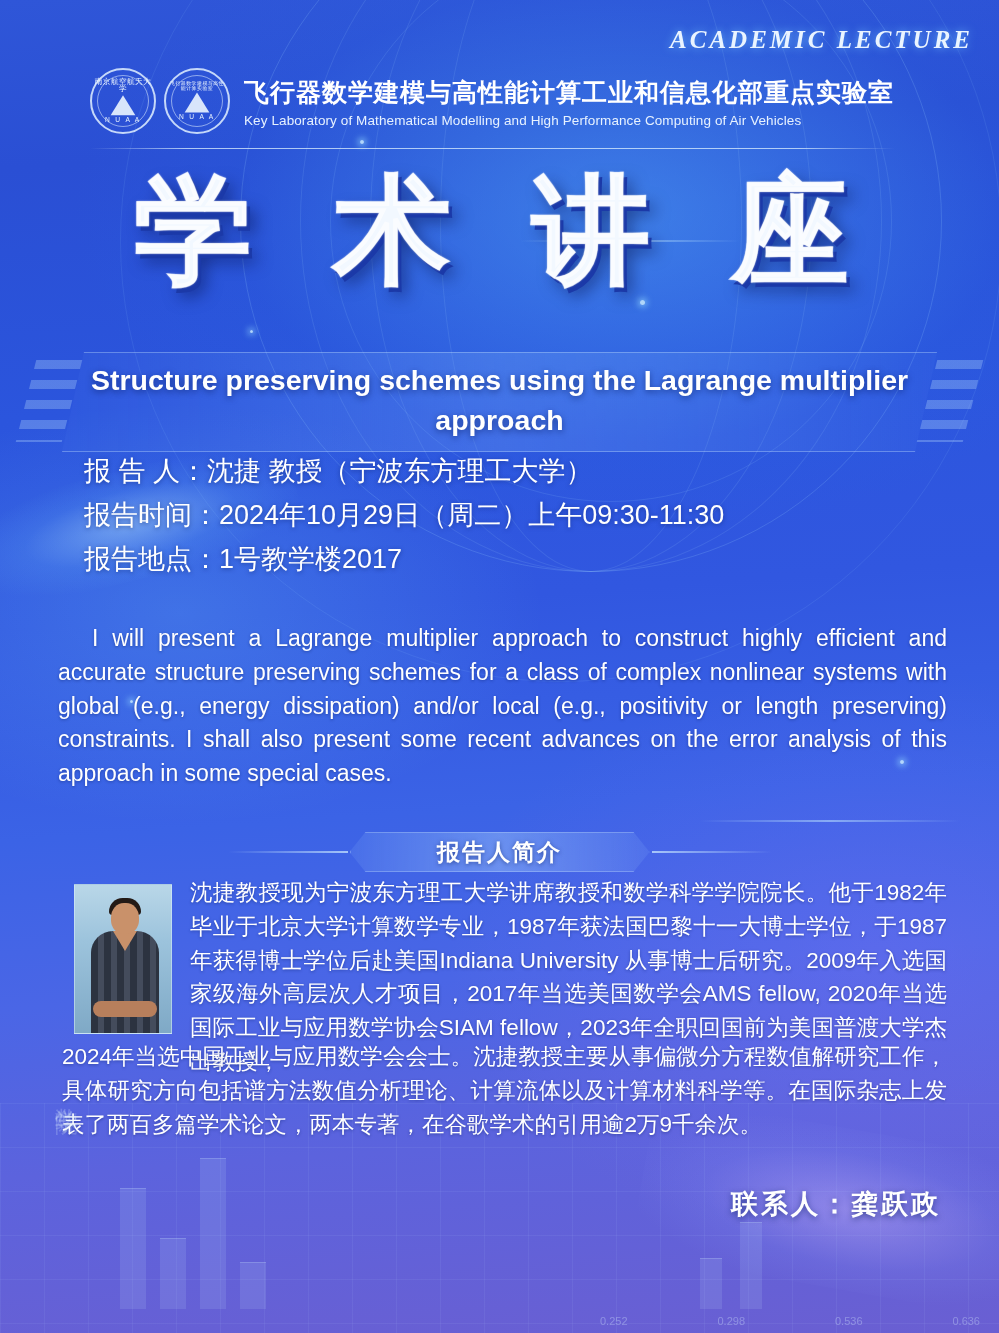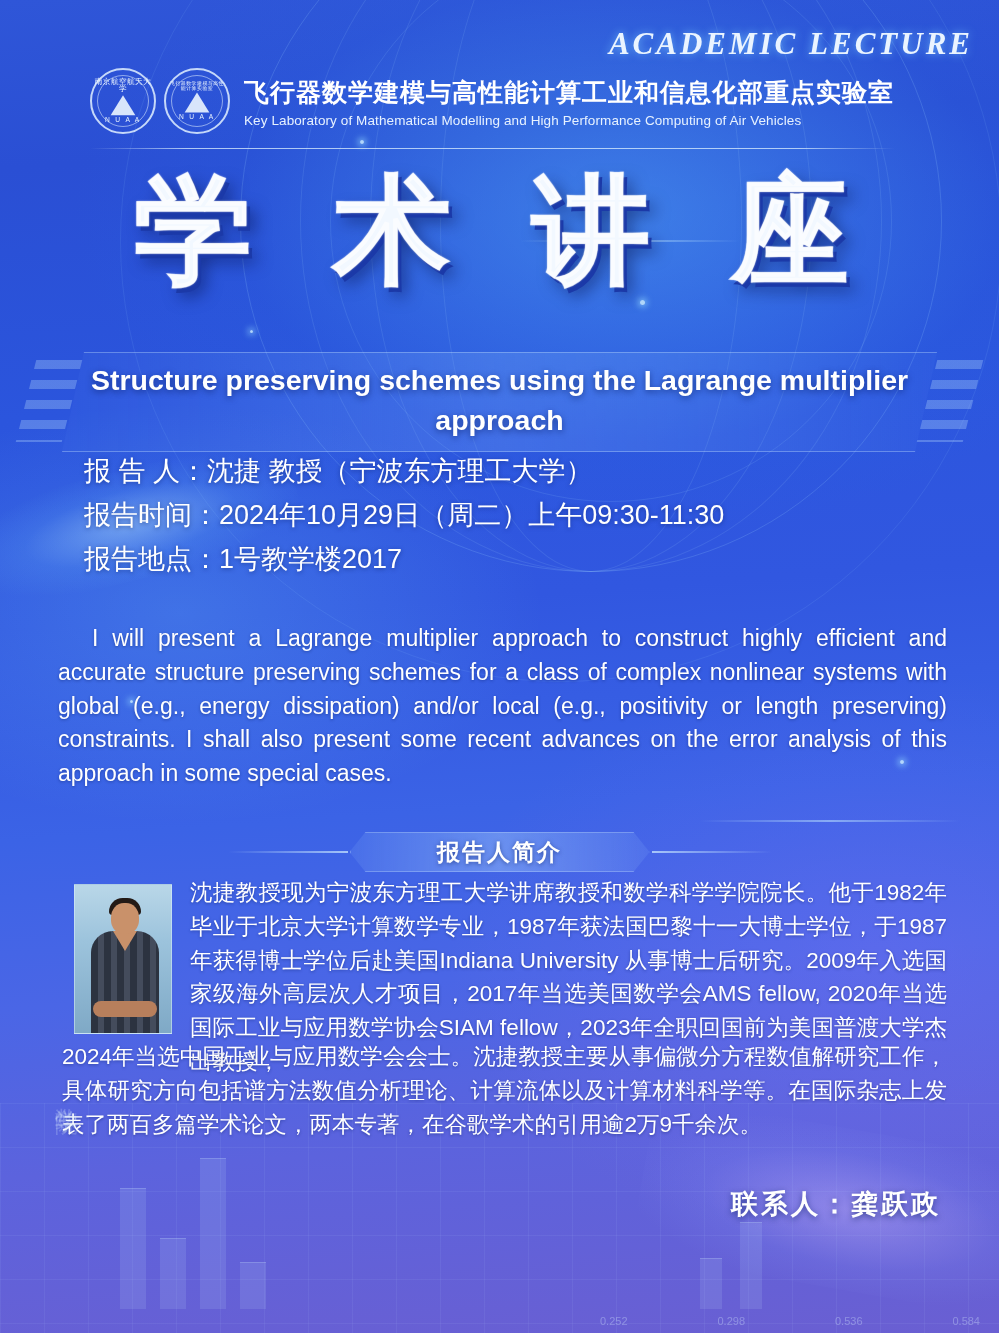--- a/index.html
+++ b/index.html
@@ -69,21 +69,21 @@
     pointer-events: none;
   }
 
   
   .academic-lecture {
     position: absolute;
     right: 26px; top: 26px;
     font-family: "Liberation Serif", serif;
     font-style: italic;
     font-weight: bold;
-    font-size: 31px;
+    font-size: 25px;
     letter-spacing: 3px;
     color: #eaf4ff;
     text-shadow: 0 0 8px rgba(120,200,255,0.8);
   }
   .lab-head {
     position: absolute;
     left: 90px; top: 68px;
     display: flex;
     align-items: center;
   }
@@ -469,16 +469,16 @@
   <div class="bio-cont">2024年当选中国工业与应用数学会会士。沈捷教授主要从事偏微分方程数值解研究工作，具体研究方向包括谱方法数值分析理论、计算流体以及计算材料科学等。在国际杂志上发表了两百多篇学术论文，两本专著，在谷歌学术的引用逾2万9千余次。</div>
 
   <div class="contact">联系人：龚跃政</div>
 
   <div class="vert-text">数学学院</div>
 
   <div class="axis-nums">
     <span>0.252</span>
     <span>0.298</span>
     <span>0.536</span>
-    <span>0.584</span>
+    <span>0.636</span>
   </div>
 
 </div>
 
 </body></html>

